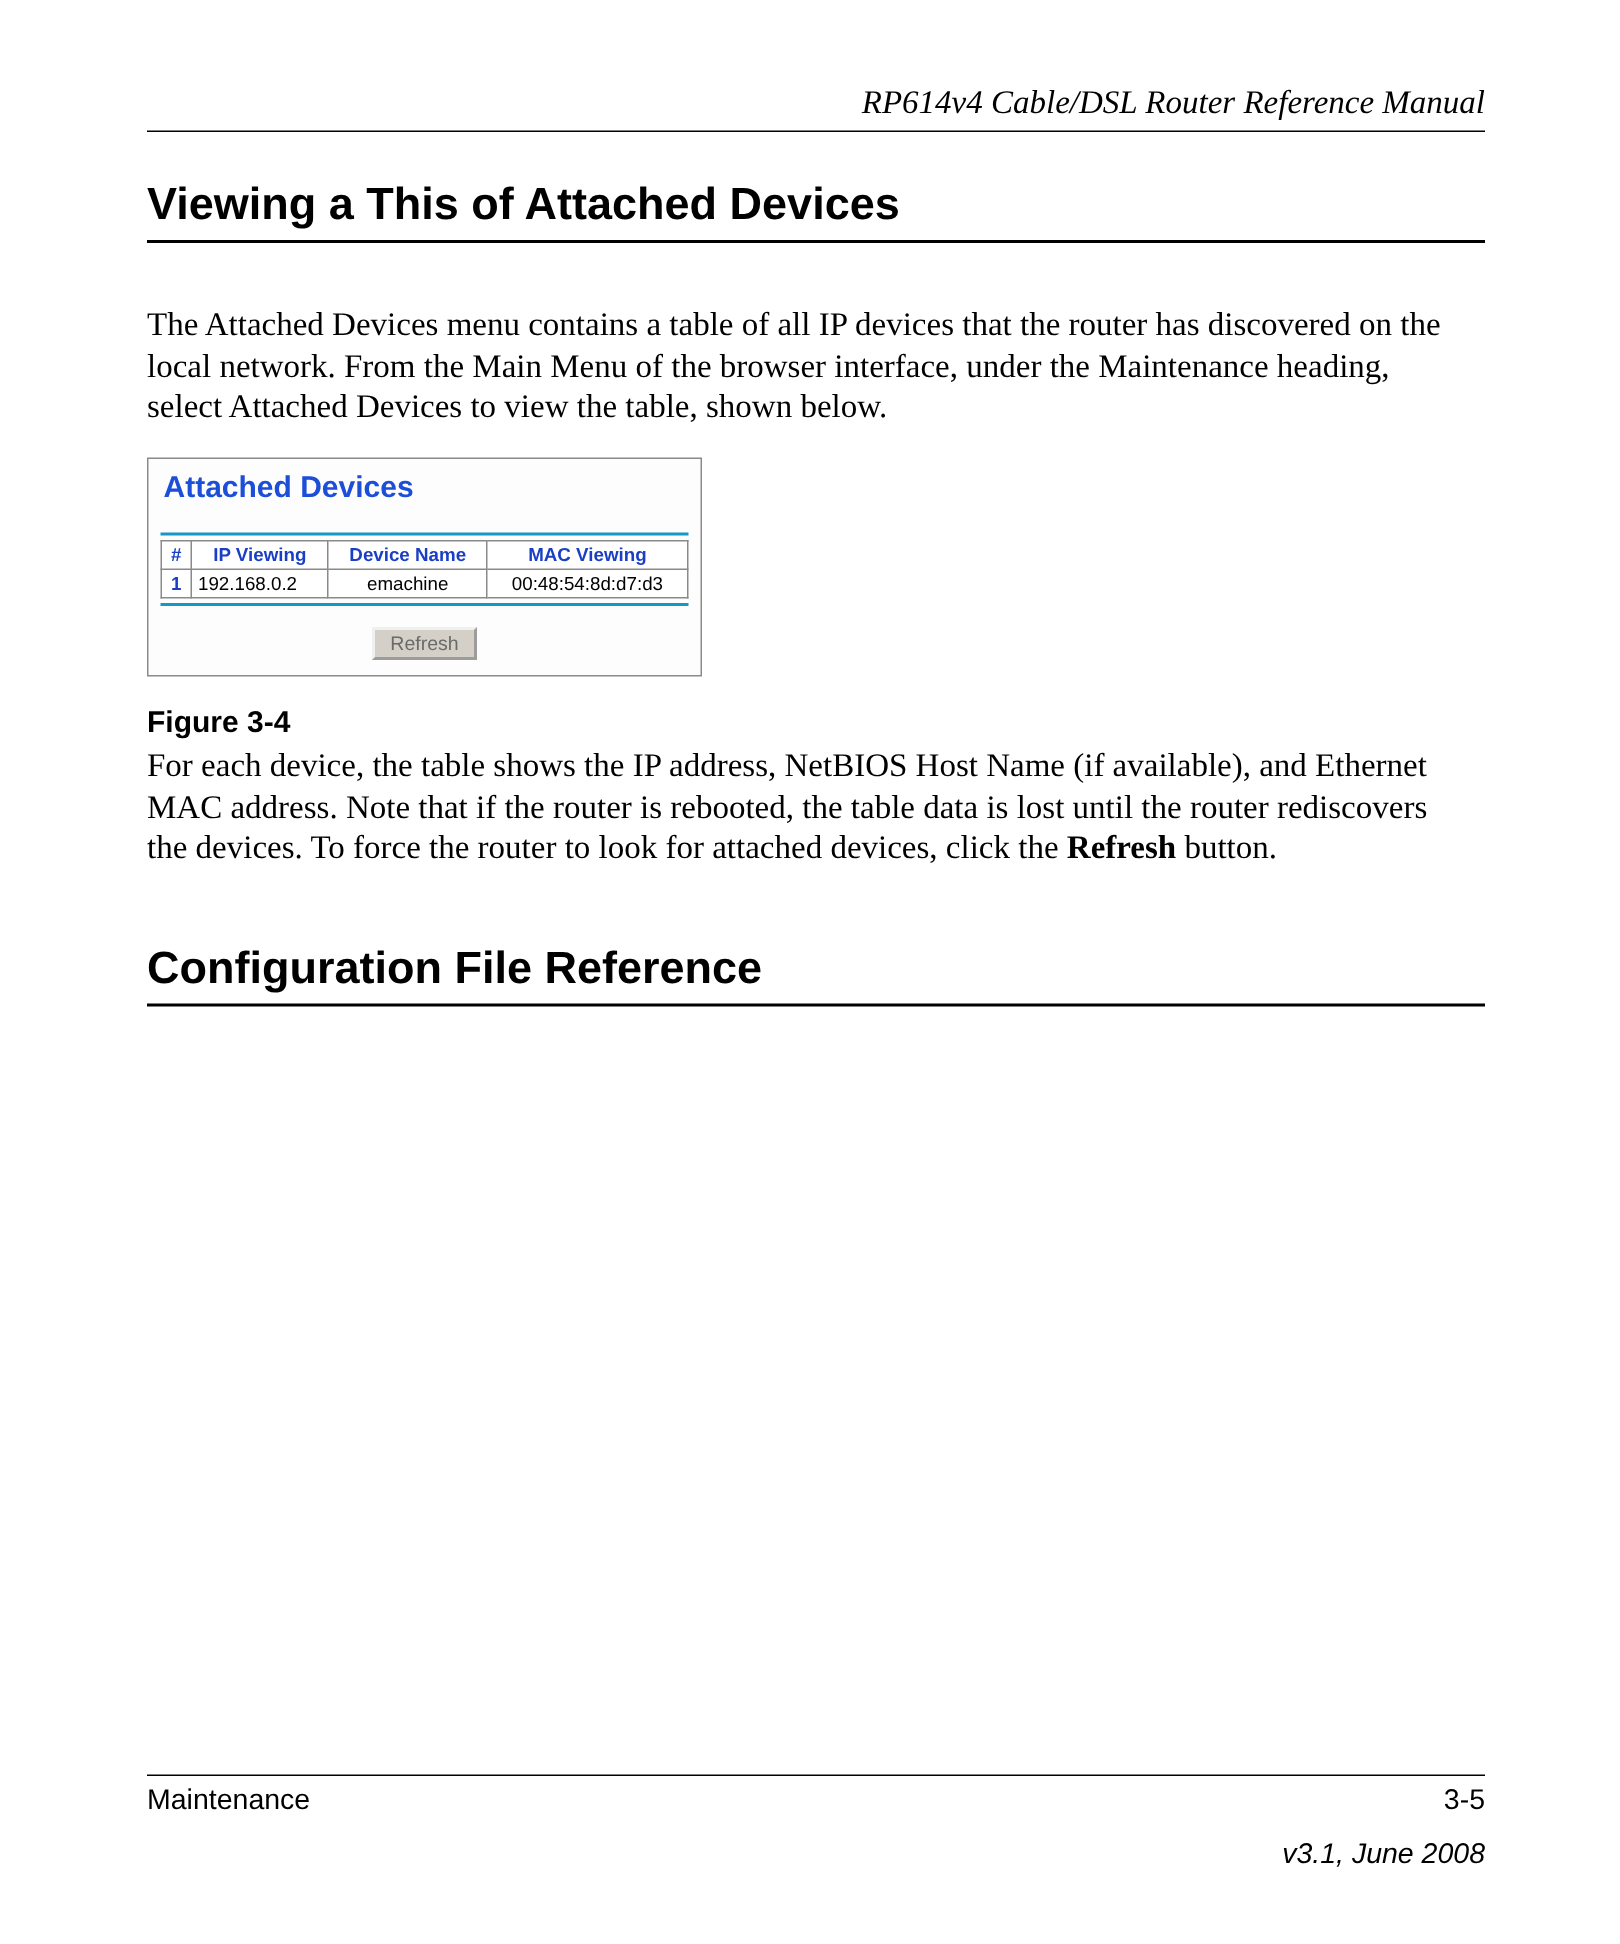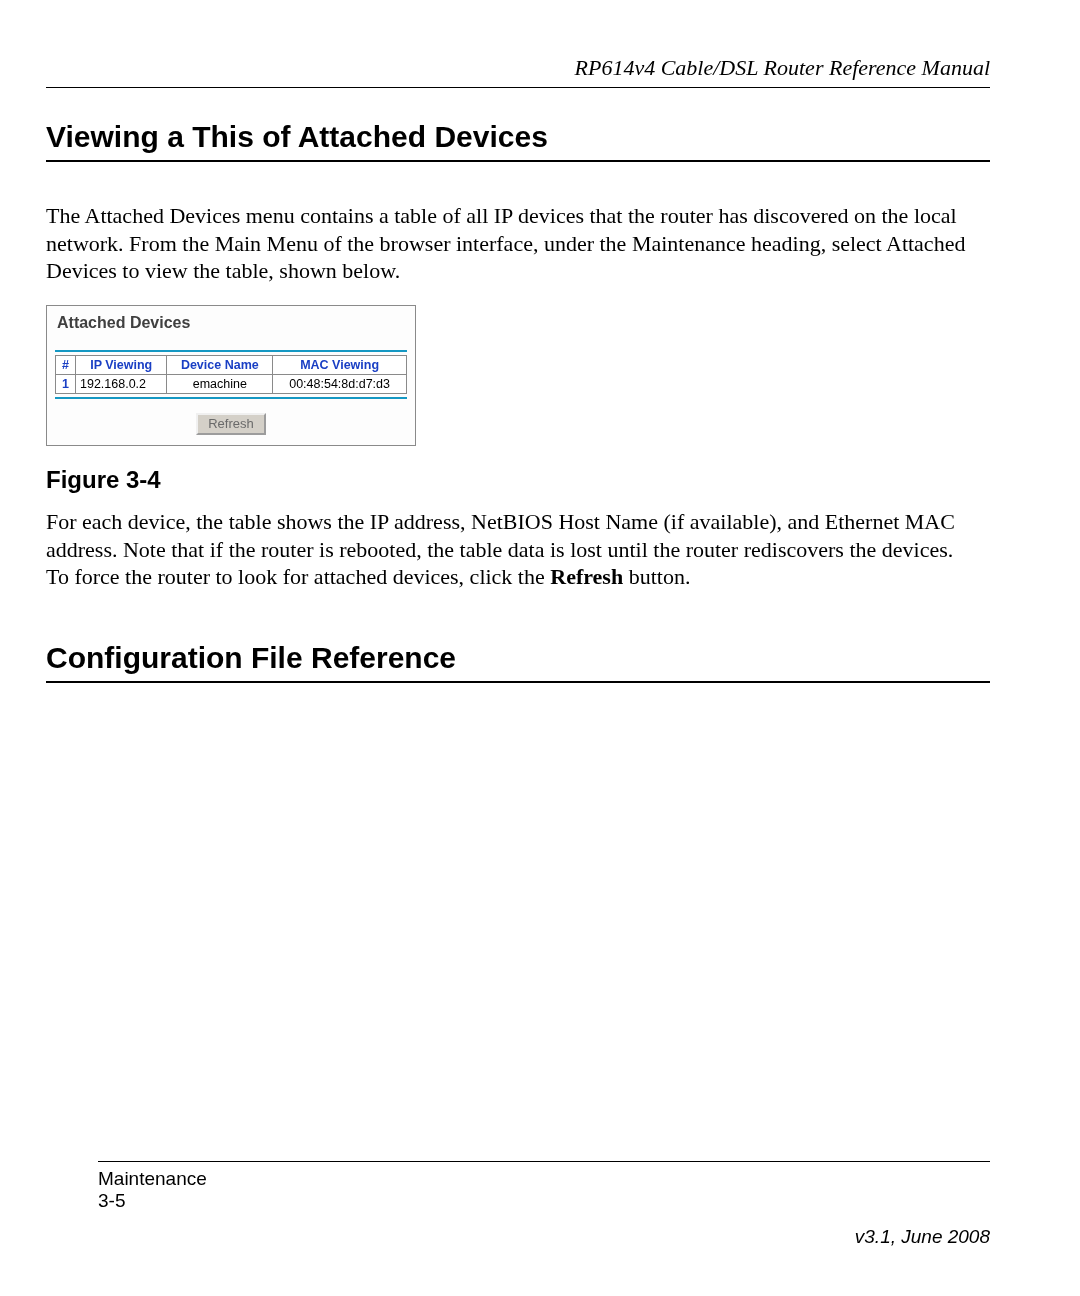--- a/index.html
+++ b/index.html
@@ -8,21 +8,21 @@
       padding: 0;
       width: 1080px;
       height: 1296px;
       background: #fff;
       font-family: "Times New Roman", Times, serif;
       color: #000;
     }
     .page {
       width: 1080px;
       height: 1296px;
-      padding: 55px 90px 0 46px;
+      padding: 55px 90px 0 98px;
       position: relative;
     }
     .running-head {
       font-style: italic;
       font-size: 22px;
       text-align: right;
       padding-bottom: 6px;
       border-bottom: 1.5px solid #000;
       margin-bottom: 32px;
     }
@@ -45,22 +45,22 @@
     .figure-wrap { margin-top: 6px; }
     .panel {
       width: 370px;
       border: 1.5px solid #8a8a8a;
       background: #fdfdfd;
       padding: 8px 8px 10px 8px;
     }
     .panel-title {
       font-family: Arial, Helvetica, sans-serif;
       font-weight: bold;
-      font-size: 16px;
-      color: #404040;
+      font-size: 20px;
+      color: #1d4ed8;
       padding: 0 0 18px 2px;
     }
     .rule-cyan {
       border: none;
       border-top: 2px solid #1598c3;
       margin: 0 0 3px 0;
     }
     .rule-cyan.bottom { margin: 3px 0 14px 0; }
     table.attached {
       width: 100%;
@@ -90,40 +90,39 @@
       font-size: 13px;
       color: #6a6a6a;
       background: #d4d0c8;
       border: 2px outset #f0f0f0;
       padding: 1px 10px 2px 10px;
       line-height: 1.2;
     }
     .figure-caption {
       font-family: Arial, Helvetica, sans-serif;
       font-weight: bold;
-      font-size: 24px;
-      margin: 20px 0 14px 0;
+      font-size: 20px;
+      margin: 20px 0 2px 0;
     }
     .section-gap { height: 30px; }
     .footer {
       position: absolute;
       left: 98px;
       right: 90px;
       bottom: 48px;
     }
     .footer-rule {
       border-top: 1.5px solid #000;
       margin-bottom: 6px;
     }
     .footer-row {
       display: flex;
       justify-content: space-between;
       font-family: Arial, Helvetica, sans-serif;
       font-size: 19px;
-      flex-direction: column;
     }
     .footer-version {
       text-align: right;
       font-style: italic;
       font-family: Arial, Helvetica, sans-serif;
       font-size: 19px;
       margin-top: 14px;
     }
   </style>
 </head>

